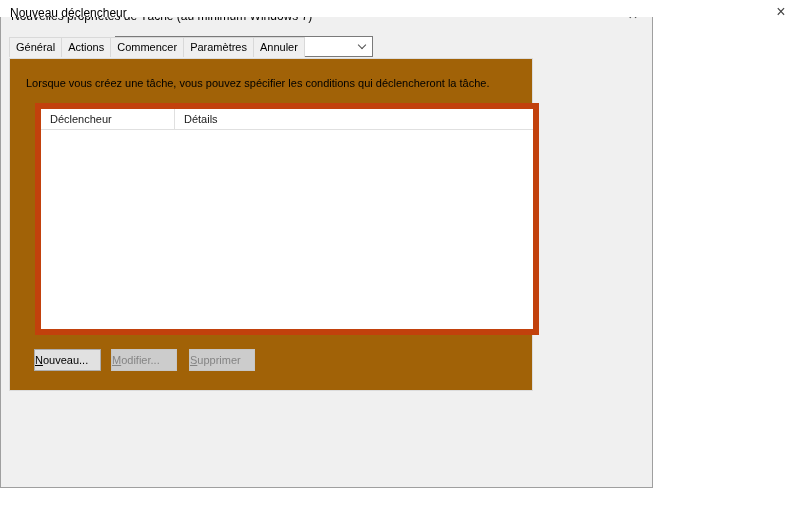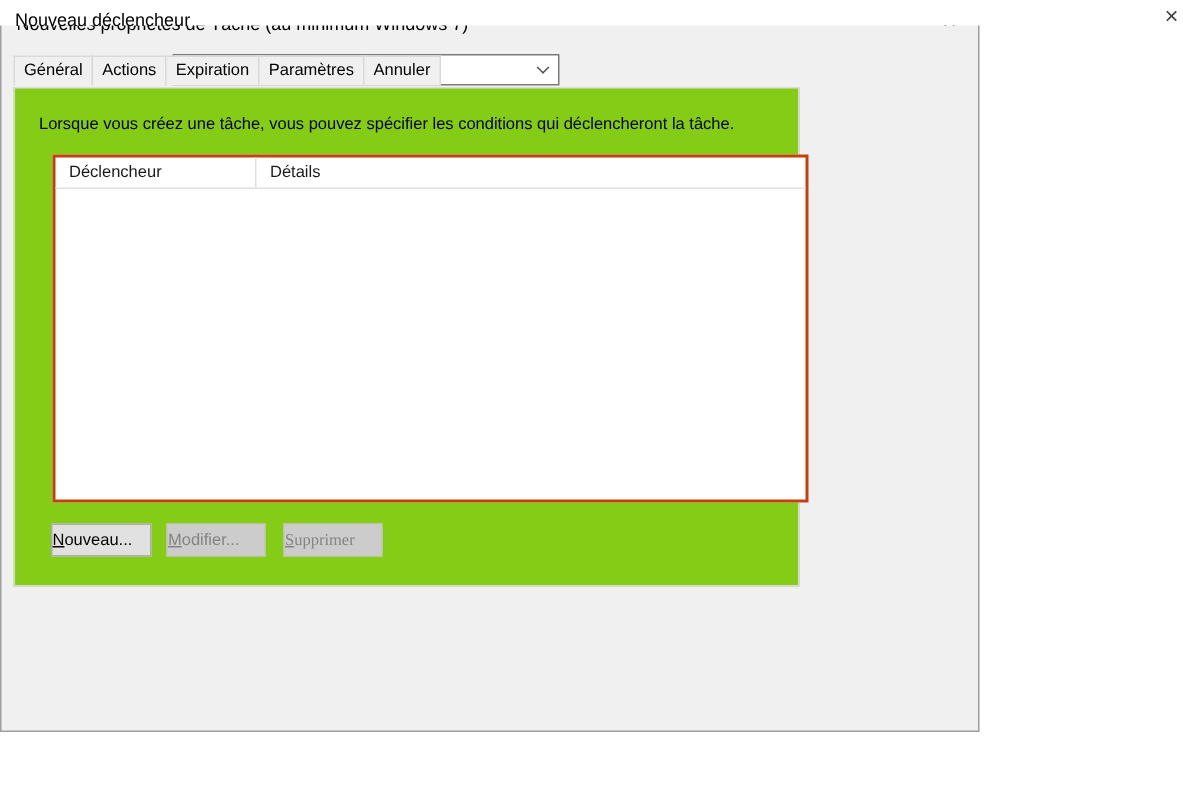--- a/index.html
+++ b/index.html
@@ -12,25 +12,25 @@
   .title-text { position:absolute; left:10px; top:0; line-height:30px; font-size:12px; white-space:nowrap; }
   .close-btn { position:absolute; right:2px; top:0; width:34px; height:28px; text-align:center;
     line-height:28px; font-size:16px; color:#444; cursor:default; }
 
   
   #dlg1 { left:0; top:0; width:653px; height:488px; }
   .tabs { position:absolute; left:8px; top:36px; display:flex; align-items:flex-end; z-index:4; }
   .tab { background:#f0f0f0; border:1px solid #d9d9d9; border-bottom:none; padding:3px 6px 4px 6px;
     margin-right:-1px; white-space:nowrap; position:relative; }
   .tab.active { background:#fff; padding:5px 9px 5px 9px; z-index:6; margin-bottom:-1px; }
-  .tabpanel { position:absolute; left:8px; top:57px; width:524px; height:333px; background:#84cc16;
+  .tabpanel { position:absolute; left:8px; top:57px; width:524px; height:333px; background:#a16207;
     border:1px solid #dcdcdc; z-index:3; }
   .intro { position:absolute; left:16px; top:18px; white-space:nowrap; }
   .listbox { position:absolute; left:25px; top:44px; width:504px; height:232px; background:#fff;
-    border:2px solid #c2410c; }
+    border:6px solid #c2410c; }
   .lv-header { display:flex; height:21px; border-bottom:1px solid #e0e0e0; }
   .lv-col { line-height:21px; padding-left:9px; color:#1a1a1a; }
   .lv-col.c1 { width:134px; border-right:1px solid #e0e0e0; }
   .btn { position:absolute; height:22px; background:#e1e1e1; border:1px solid #adadad;
     line-height:20px; white-space:nowrap; }
   .btn.disabled { background:#cccccc; border-color:#c6c6c6; color:#848484; }
   .mn { text-decoration:underline; }
 
   
   #dlg2 { left:270px; top:97px; width:526px; height:423px; background:#fbfbfb;
@@ -98,42 +98,42 @@
 
 <div id="dlg1" class="dialog">
   <div class="titlebar">
     <span class="title-text">Nouvelles propriétés de Tâche (au minimum Windows 7)</span>
     <span class="close-btn">×</span>
   </div>
 
   <div class="tabs">
     <div class="tab">Général</div>
     <div class="tab">Actions</div>
-    <div class="tab">Expiration</div>
+    <div class="tab">Commencer</div>
     <div class="tab">Paramètres</div>
     <div class="tab">Annuler</div>
   </div>
 
   <div class="tabpanel">
     <div class="intro">Lorsque vous créez une tâche, vous pouvez spécifier les conditions qui déclencheront la tâche.</div>
 
     <div class="listbox">
       <div class="lv-header">
         <div class="lv-col c1">Déclencheur</div>
         <div class="lv-col">Détails</div>
       </div>
     </div>
 
     <div class="btn" style="left:24px; top:290px; width:67px;">
       <span class="mn">N</span><span>ouveau...</span>
     </div>
     <div class="btn disabled" style="left:101px; top:290px; width:66px;">
       <span class="mn">M</span><span>odifier...</span>
     </div>
-    <div class="btn disabled" style="left:179px; top:290px; width:66px;font-family:Liberation Serif, serif;">
+    <div class="btn disabled" style="left:179px; top:290px; width:66px;">
       <span class="mn">S</span><span>upprimer</span>
     </div>
   </div>
 </div>
 
 <div id="dlg2">
   <div class="titlebar">
     <span class="title-text">Nouveau déclencheur</span>
     <span class="close-btn">×</span>
   </div>

